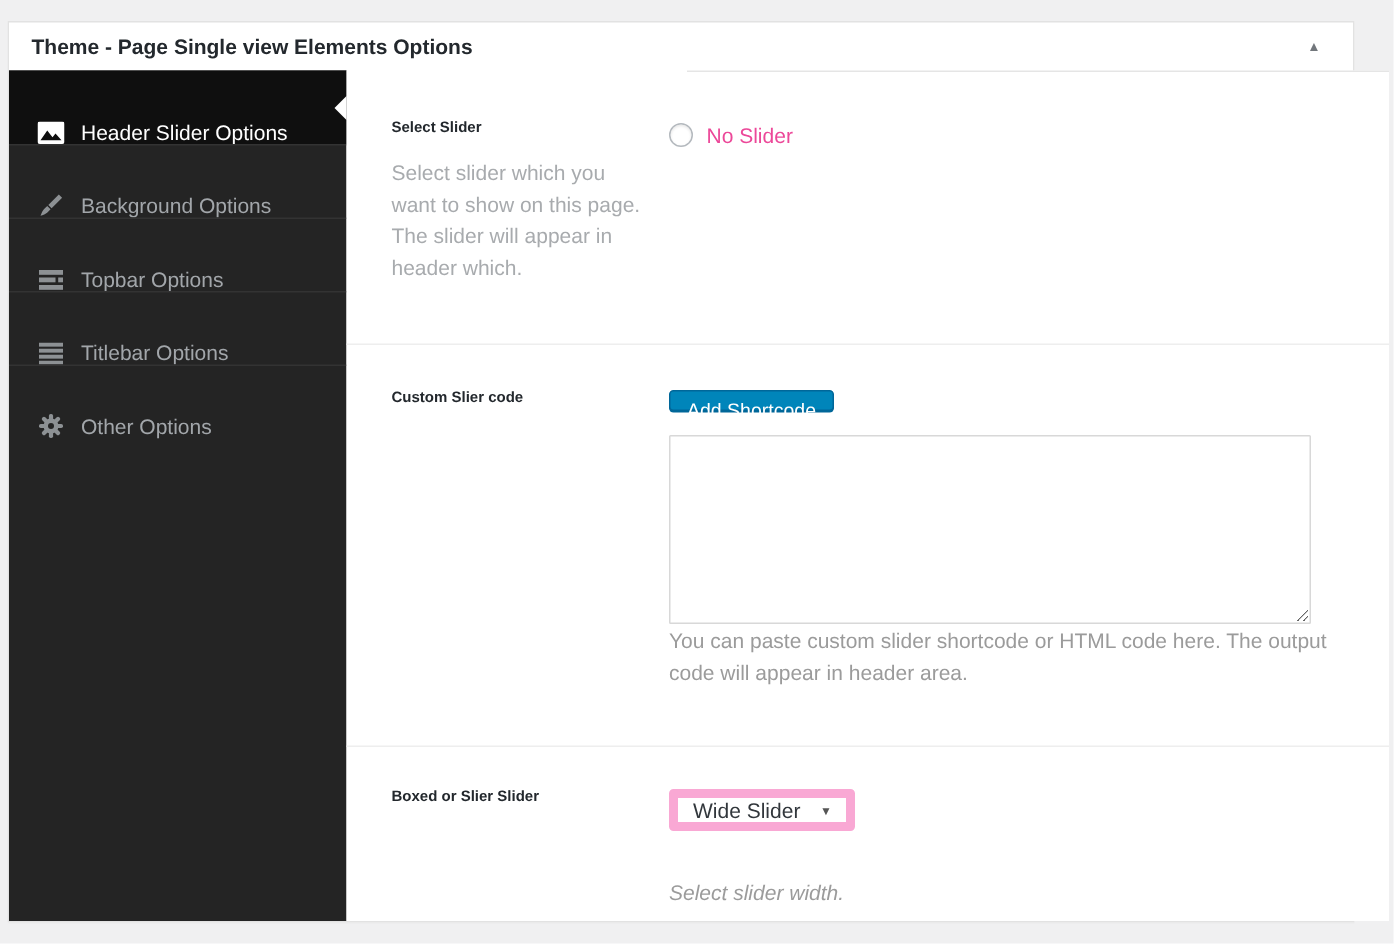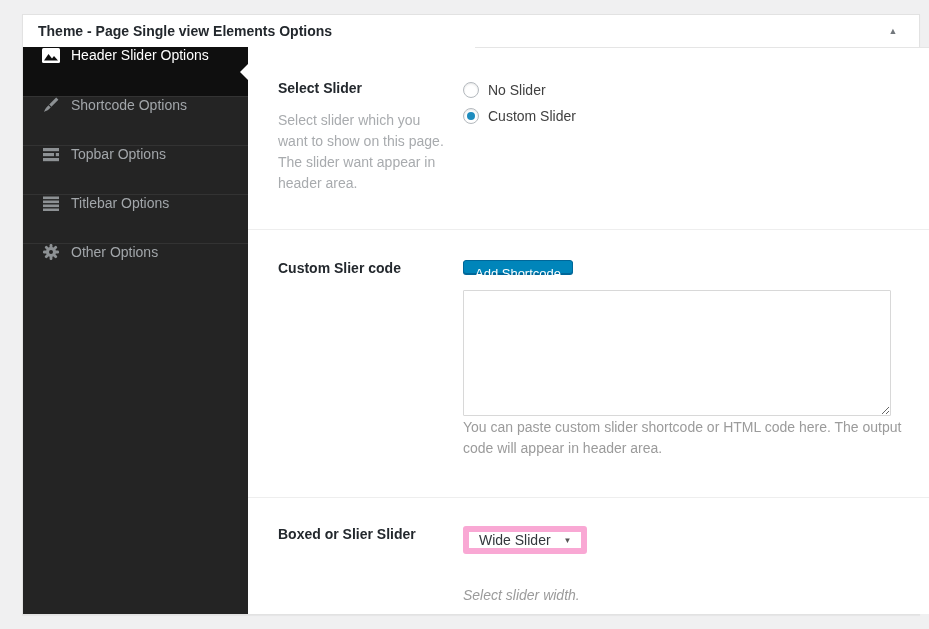--- a/index.html
+++ b/index.html
@@ -4,21 +4,21 @@
 <style>
   * { margin:0; padding:0; box-sizing:border-box; }
   html,body { width:929px; height:629px; overflow:hidden; }
   body {
     background:#f0f0f1;
     font-family:"Liberation Sans", sans-serif;
     font-size:14px;
     color:#32373c;
   }
   .postbox {
-    position:absolute; left:22px; top:14px;
+    position:absolute; left:5px; top:14px;
     width:898px; height:601px;
     background:#fff;
     border:1px solid #e2e2e2;
     box-shadow:0 1px 1px rgba(0,0,0,.04);
   }
   
   .postbox-header {
     height:32px;
     display:flex; align-items:center; justify-content:space-between;
     padding:0 8px 0 15px;
@@ -27,21 +27,21 @@
   .toggle-btn {
     width:36px; height:30px;
     background:none; border:none; cursor:pointer;
     color:#72777c; font-size:9px; line-height:30px; text-align:center;
   }
   
   .box-body { display:flex; height:567px; }
   .sidebar { width:225px; background:#242424; flex-shrink:0; }
   .tab {
     height:49px;
-    display:flex; align-items:flex-start; gap:11px;
+    display:flex; align-items:flex-end; gap:11px;
     padding-left:19px;
     color:#a2a6aa; font-size:14px;
     cursor:pointer; position:relative;
   }
   .tab + .tab { border-top:1px solid #333333; }
   .tab.active { background:#0f0f0f; color:#ffffff; }
   .tab.active::after {
     content:""; position:absolute; right:0; top:50%;
     margin-top:-8px;
     border-top:8px solid transparent;
@@ -54,36 +54,36 @@
   .content::before {
     content:""; position:absolute; top:0; left:227px; right:0;
     height:1px; background:#e5e5e5;
   }
   .section { display:flex; padding-left:30px; padding-right:30px; }
   .sec-1 { height:183px; padding-top:33px; border-bottom:1px solid #eeeeee; }
   .sec-2 { height:268px; padding-top:30px; border-bottom:1px solid #eeeeee; }
   .sec-3 { height:116px; padding-top:28px; }
   .col-label { width:185px; flex-shrink:0; }
   .col-value { flex:1; }
-  .field-label { font-weight:bold; color:#23282d; font-size:14px; }
+  .field-label { font-weight:bold; color:#23282d; font-size:10px; }
   .field-desc { margin-top:14px; width:172px; color:#a8abae; line-height:21px; }
   
   .radio-row { display:flex; align-items:center; gap:9px; margin-bottom:10px; cursor:pointer; margin-top:2px; }
   .radio {
     width:16px; height:16px; border-radius:50%;
     border:1px solid #b4b9be; background:#fff;
     box-shadow:inset 0 1px 2px rgba(0,0,0,.1);
     position:relative; flex-shrink:0;
   }
   .radio.checked::after {
     content:""; position:absolute; left:50%; top:50%;
     width:8px; height:8px; margin:-4px 0 0 -4px;
     border-radius:50%; background:#1e8cbe;
   }
-  .radio-label { color:#404040; }
+  .radio-label { color:#ec4899; }
   
   .btn-primary {
     display:inline-block; height:14px; padding:0 11px;
     background:#0085ba;
     border:1px solid #006799;
     box-shadow:0 1px 0 #006799;
     border-radius:3px;
     color:#fff; font-size:13px; line-height:26px;
     font-family:"Liberation Sans", sans-serif;
     cursor:pointer;
@@ -135,21 +135,21 @@
         <span>Header Slider Options</span>
       </div>
 
       <div class="tab">
         <span class="icon">
           <svg width="16" height="16" viewBox="0 0 16 16">
             <path d="M13.2 0.6 L15.4 2.8 L8.4 9.8 L6.2 7.6 Z" fill="#8d9194"></path>
             <path d="M5.5 8.3 L7.7 10.5 L5.6 12.6 C4.5 13.7 2.6 14.2 1 14.9 C1.7 13.3 2.3 11.5 3.4 10.4 Z" fill="#8d9194"></path>
           </svg>
         </span>
-        <span>Shortcode Options</span>
+        <span>Background Options</span>
       </div>
 
       <div class="tab">
         <span class="icon">
           <svg width="16" height="15" viewBox="0 0 16 15">
             <rect x="0" y="1" width="16" height="3.2" fill="#8d9194"></rect>
             <rect x="0" y="6" width="11" height="3.2" fill="#8d9194"></rect>
             <rect x="12.8" y="6" width="3.2" height="3.2" fill="#8d9194"></rect>
             <rect x="0" y="11" width="16" height="3.2" fill="#8d9194"></rect>
           </svg>
@@ -185,30 +185,26 @@
         <span>Other Options</span>
       </div>
 
     </div>
 
     <div class="content">
 
       <div class="section sec-1">
         <div class="col-label">
           <div class="field-label">Select Slider</div>
-          <div class="field-desc">Select slider which you want to show on this page. The slider want appear in header area.</div>
+          <div class="field-desc">Select slider which you want to show on this page. The slider will appear in header which.</div>
         </div>
         <div class="col-value">
           <div class="radio-row">
             <span class="radio"></span>
             <span class="radio-label">No Slider</span>
-          </div>
-          <div class="radio-row">
-            <span class="radio checked"></span>
-            <span class="radio-label">Custom Slider</span>
           </div>
         </div>
       </div>
 
       <div class="section sec-2">
         <div class="col-label">
           <div class="field-label">Custom Slier code</div>
         </div>
         <div class="col-value">
           <button class="btn-primary">Add Shortcode</button>

